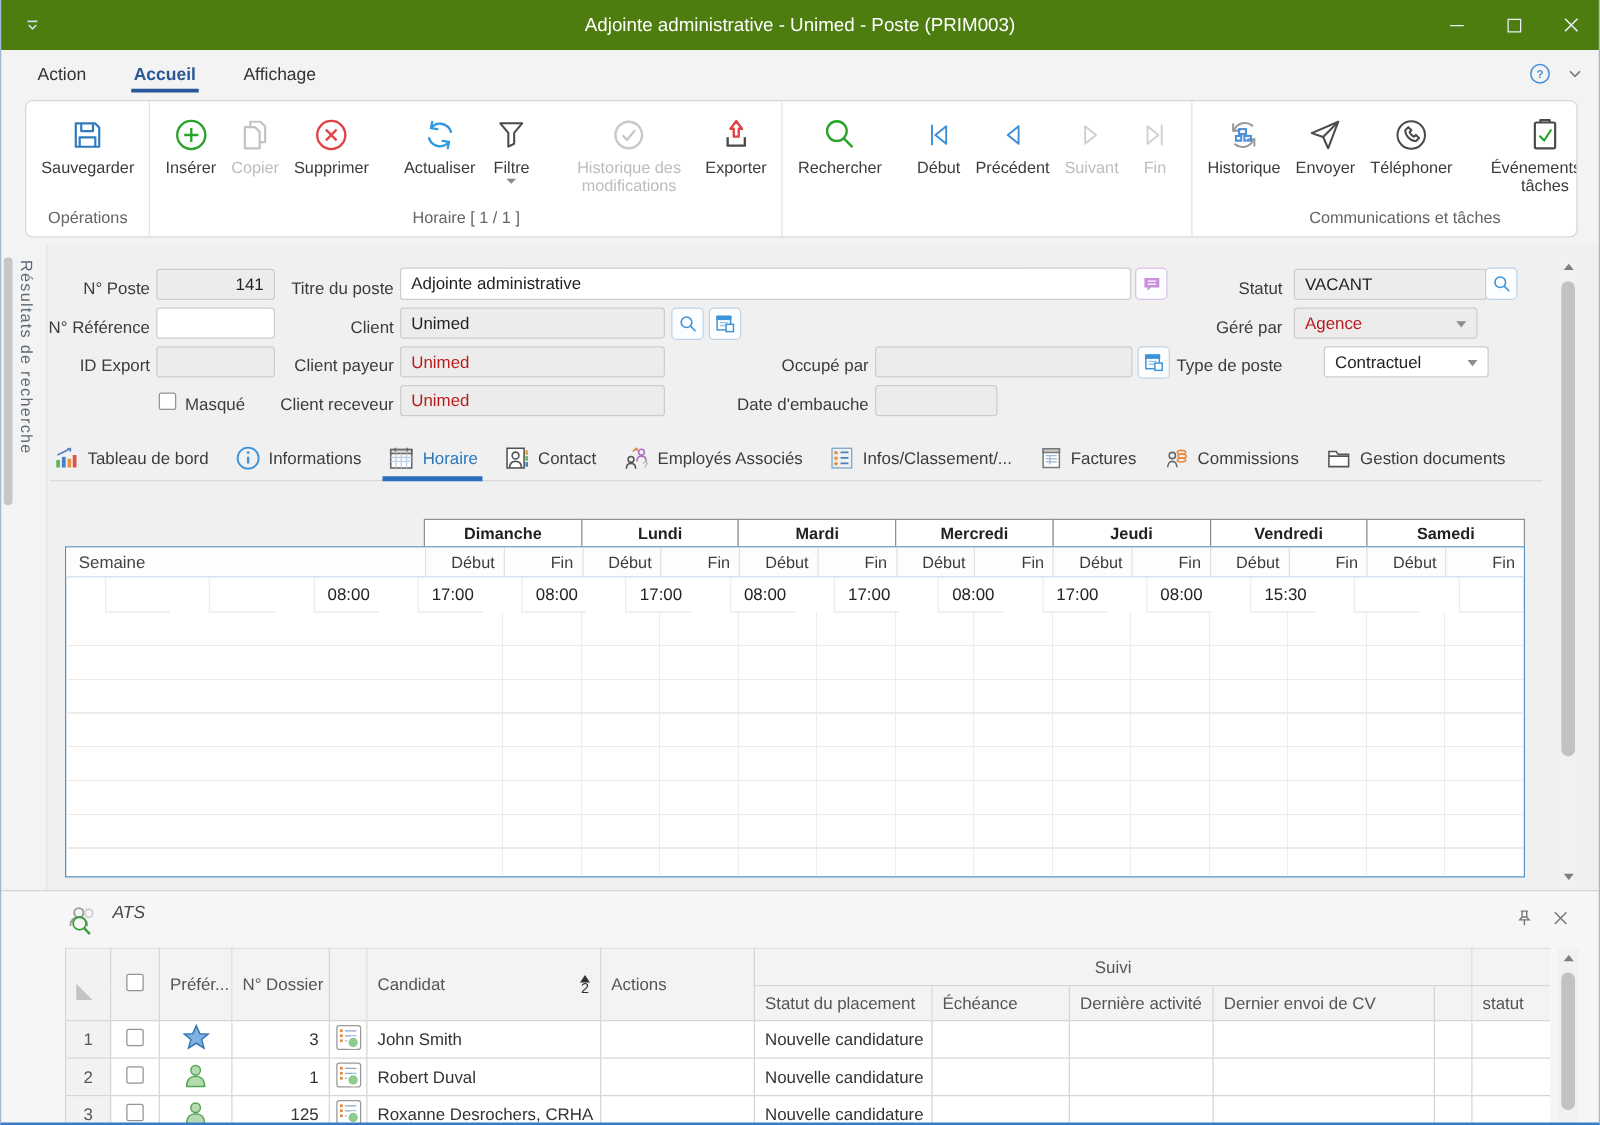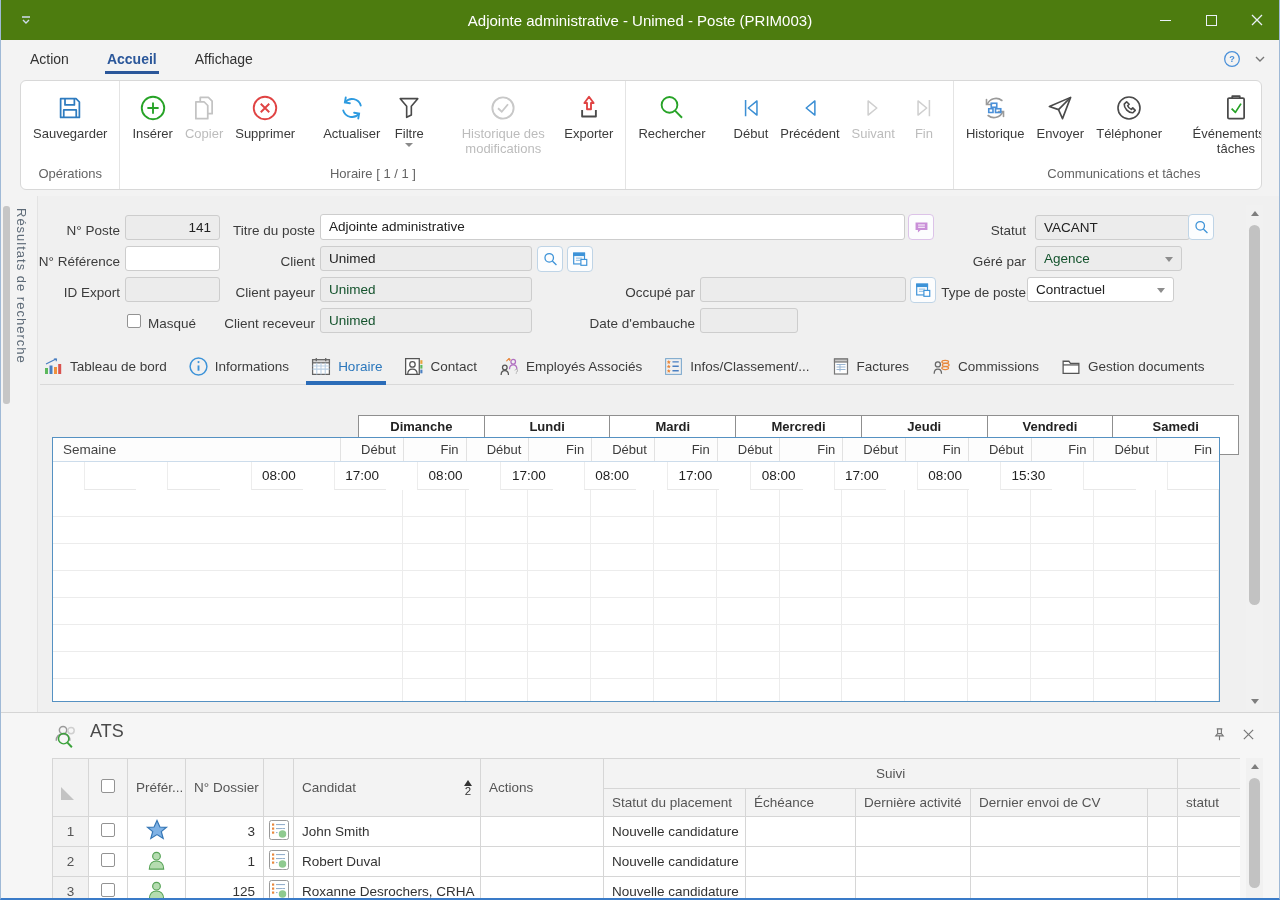--- a/index.html
+++ b/index.html
@@ -53,40 +53,40 @@
     border-right:1px solid #e3e3e3; }
   .side-handle { position:absolute; left:3px; top:10px; width:7px; height:198px;
     background:#c6c6c6; border-radius:3px; }
   .side-label { position:absolute; left:14px; top:12px; writing-mode:vertical-rl;
     font-size:13px; color:#5d6a77; letter-spacing:1px; }
 
   .f-lbl { position:absolute; font-size:13.5px; color:#3c3c3c; text-align:right; line-height:25px; }
   .f-inp { position:absolute; height:25px; border:1px solid #cdcdcd; border-radius:3px;
     background:#fff; font-size:13.5px; color:#222; padding:0 8px; line-height:23px; overflow:hidden; white-space:nowrap; }
   .f-inp.dis { background:#ececec; }
-  .f-inp.gray { background:#ececec; color:#14532d; }
+  .f-inp.gray { background:#ececec; color:#b91c1c; }
   .f-inp.num { text-align:right; }
   .ic-btn { position:absolute; width:26px; height:26px; border:1px solid #bfd4e6; border-radius:4px;
     background:#fcfdfe; display:flex; align-items:center; justify-content:center; }
   .ic-btn.purple { border-color:#dcc3e8; }
   .sel-caret { position:absolute; right:8px; top:10px; width:0; height:0;
     border-left:4px solid transparent; border-right:4px solid transparent; border-top:5px solid #8d8d8d; }
   .cb { display:inline-block; width:14px; height:14px; border:1px solid #939393; border-radius:2px; background:#fff; }
 
   
   .tabstrip { position:absolute; left:40px; right:46px; top:152px; height:37px;
     display:flex; align-items:center; gap:17px; border-bottom:1px solid #d9d9d9; }
   .tab-item { position:relative; display:flex; align-items:center; gap:6px; height:100%;
     padding:0 2px; font-size:13.5px; color:#3c3c3c; }
   .tab-item.active { color:#2b77bc; }
   .tab-item.active::after { content:""; position:absolute; left:-2px; right:-2px; bottom:-1px;
     height:4px; background:#2b6cb8; }
 
   
-  .day-row { position:absolute; left:339px; top:219px; width:881px; height:40px; display:flex;margin-left:19px; }
+  .day-row { position:absolute; left:339px; top:219px; width:881px; height:40px; display:flex; }
   .day-cell { flex:1; border:1px solid #8f8f8f; margin-left:-1px; text-align:center;
     font-weight:bold; font-size:13px; color:#222; background:#fff; line-height:21px; }
   .day-cell:first-child { margin-left:0; }
   .sch-grid { position:absolute; left:52px; top:241px; width:1168px; height:265px;
     background:#fff; border:1px solid #5591c2; overflow:hidden; }
   .sch-row { display:flex; }
   .sch-sub { height:24px; line-height:24px; border-bottom:1px solid #ccdceb; background:#fdfdfd; }
   .sch-data { height:28px; line-height:28px; }
   .sch-week { width:287px; flex:none; padding-left:10px; font-size:13.5px; color:#444;
     overflow:hidden; white-space:nowrap; }
@@ -108,21 +108,21 @@
     align-items:center; justify-content:center; }
   .tri-u { width:0; height:0; border-left:4px solid transparent; border-right:4px solid transparent;
     border-bottom:5px solid #7e7e7e; }
   .tri-d { width:0; height:0; border-left:4px solid transparent; border-right:4px solid transparent;
     border-top:5px solid #7e7e7e; }
   .vs-thumb { position:absolute; left:3px; width:11px; background:#c2c2c2; border-radius:6px; }
 
   
   .ats { position:absolute; left:0; top:712px; width:1280px; height:188px; background:#f6f6f6;
     border-top:1px solid #d5d5d5; overflow:hidden; }
-  .ats-title { position:absolute; left:90px; top:8px; font-size:18px; color:#4a4a4a; }
+  .ats-title { position:absolute; left:90px; top:8px; font-size:14px; color:#4a4a4a;font-style:italic; }
   .ats-tablewrap { position:absolute; left:52px; top:45px; width:1188px; height:143px; overflow:hidden; }
   table.ats-t { border-collapse:collapse; table-layout:fixed; width:1188px; background:#fff;
     font-size:13.5px; color:#333; border:1px solid #b9b9b9; }
   .ats-t th, .ats-t td { border:1px solid #d6d6d6; padding:0 8px; overflow:hidden; white-space:nowrap; }
   .ats-t thead th { background:#f3f3f3; font-weight:normal; color:#555; text-align:left; }
   .ats-t tr.h1 { height:30px; } .ats-t tr.h2 { height:28px; }
   .ats-t tbody tr { height:30px; }
   .ats-t th.group { text-align:center; }
   .ats-t td.rownum, .ats-t th.corner { background:#f2f2f2; text-align:center; color:#555; }
   .ats-t td.num { text-align:right; }
@@ -424,21 +424,21 @@
   <div class="f-inp dis" style="left:700px; top:81px; width:206px;"></div>
   <div class="ic-btn" style="left:910px; top:81px;">
     <svg width="18" height="18" viewBox="0 0 20 20" fill="none" stroke="#3d93d8" stroke-width="1.3">
       <rect x="3" y="3.5" width="12" height="12"></rect>
         <rect x="3" y="3.5" width="12" height="2.6" fill="#3d93d8"></rect>
       <path d="M5.5 9 h7 M5.5 11.5 h7" stroke="#9cc6e8"></path>
         <rect x="11" y="10.5" width="6.5" height="6.5" fill="#fff"></rect>
     </svg>
     </div>
   <div class="f-lbl" style="left:916px; top:84px; width:110px;">Type de poste</div>
-  <div class="f-inp" style="left:1027px; top:81px; width:147px;">
+  <div class="f-inp" style="left:1059px; top:81px; width:132px;">
     <span>Contractuel</span><span class="sel-caret"></span></div>
 
   <span class="cb" style="position:absolute; left:127px; top:118px;"></span>
   <div class="f-lbl" style="left:148px; top:115px; width:80px; text-align:left;">Masqué</div>
   <div class="f-lbl" style="left:185px; top:115px; width:130px;">Client receveur</div>
   <div class="f-inp gray" style="left:320px; top:112px; width:212px;">Unimed</div>
   <div class="f-lbl" style="left:575px; top:115px; width:120px;">Date d'embauche</div>
   <div class="f-inp dis" style="left:700px; top:112px; width:98px;"></div>
 
   <div class="tabstrip">

